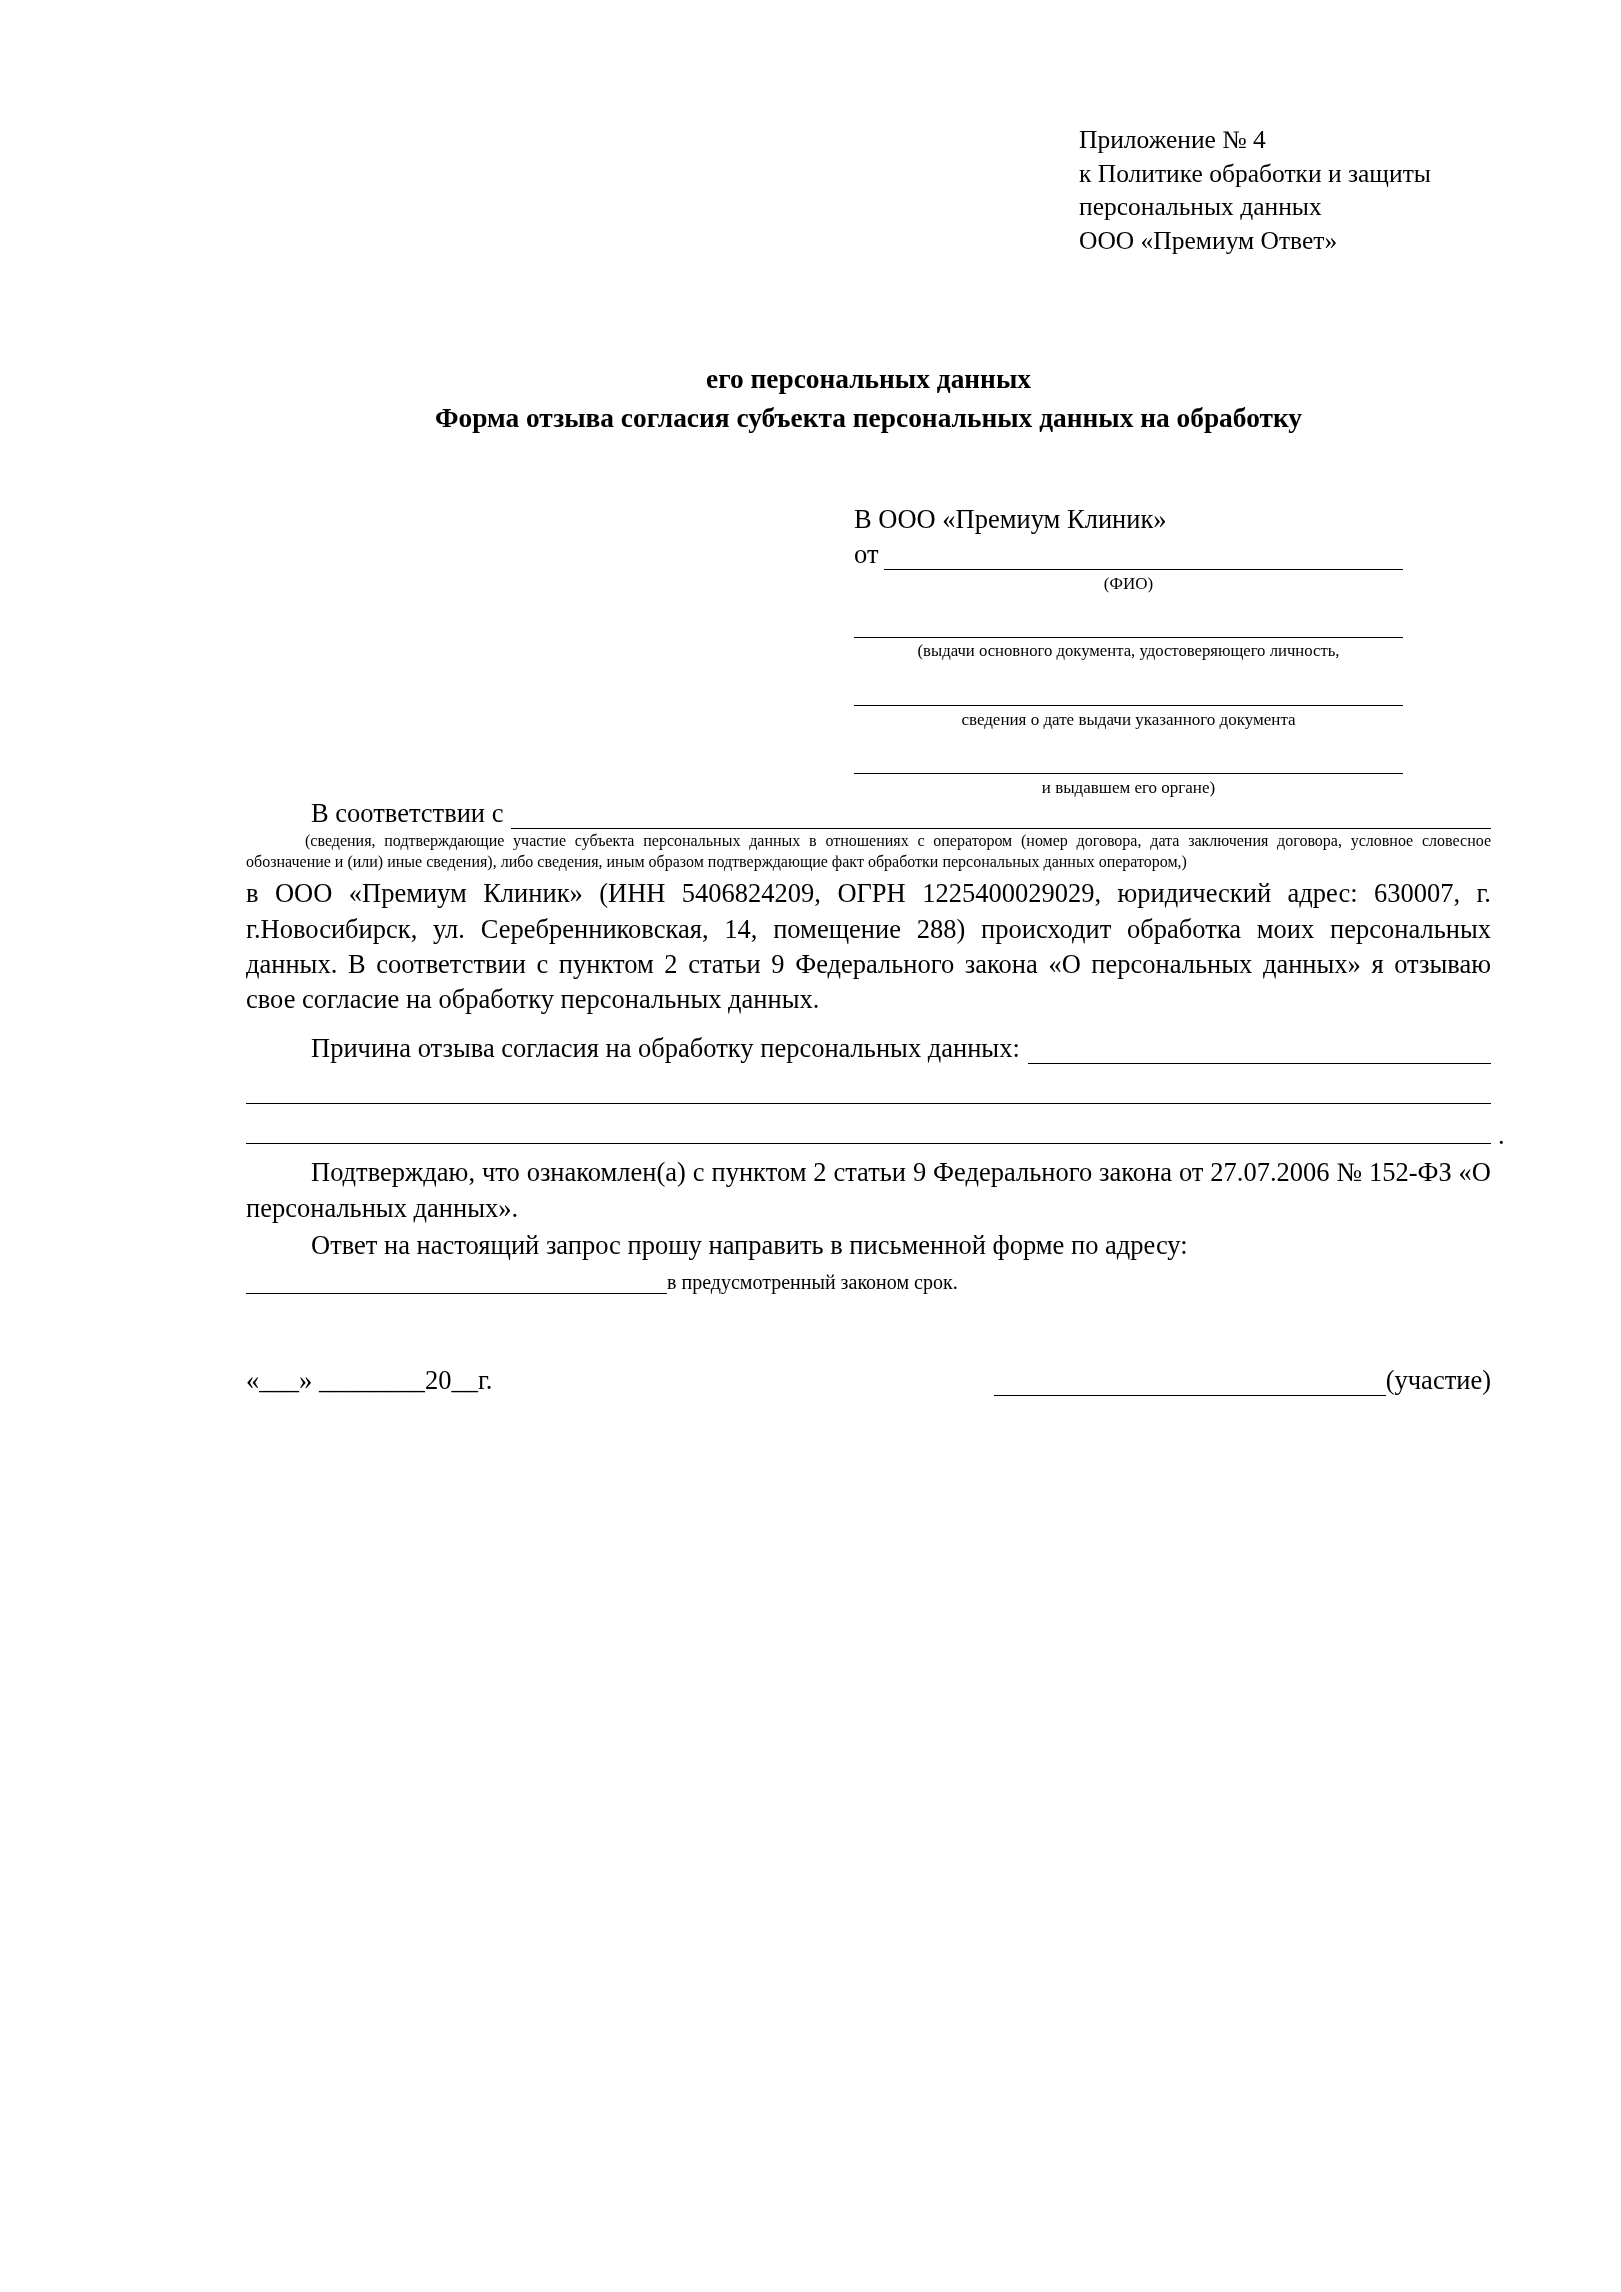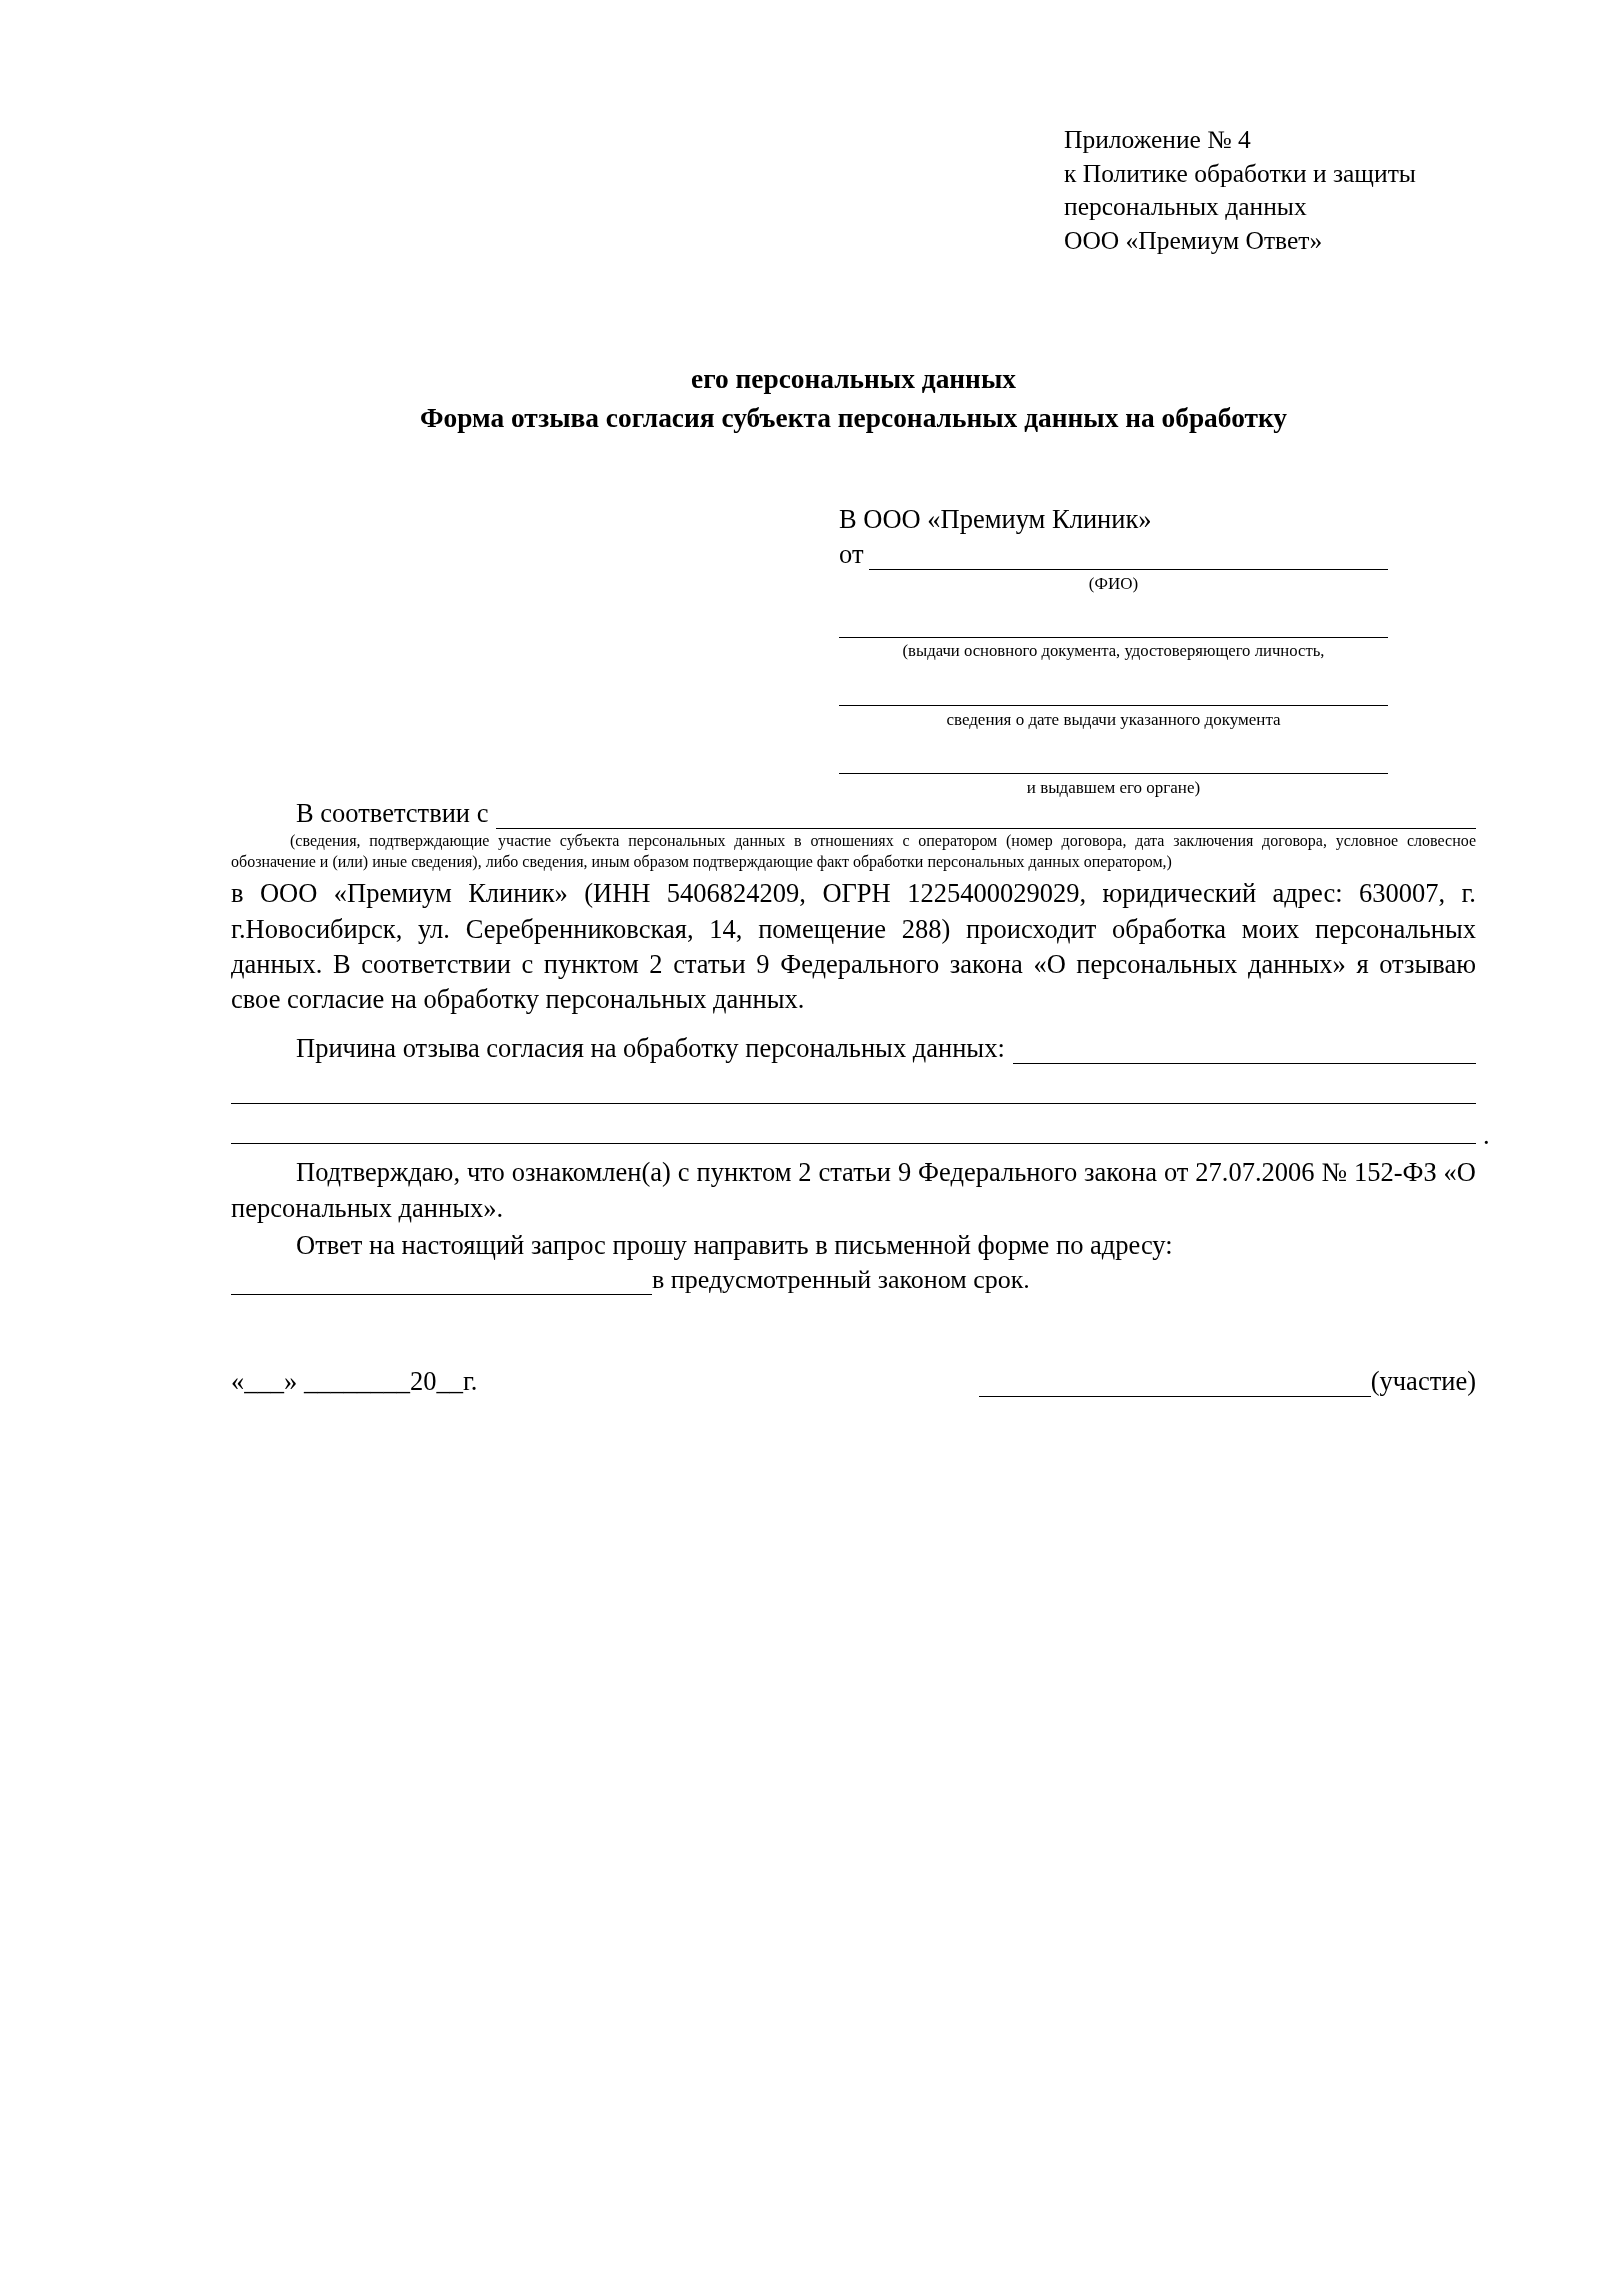--- a/index.html
+++ b/index.html
@@ -16,21 +16,21 @@
     width: 1621px;
     height: 2293px;
     margin: 0 auto;
     background: #ffffff;
     box-sizing: border-box;
     padding: 0;
     overflow: hidden;
   }
   .content {
     position: absolute;
-    left: 231px;
+    left: 246px;
     top: 0;
     width: 1245px;
   }
 
   
   .header-block {
     margin-top: 123px;
     margin-left: 833px;
     font-size: 25.5px;
     line-height: 1.32;
@@ -143,21 +143,21 @@
     margin-top: 15.7px;
   }
   .reason-row .fill-line {
     margin-left: 7.8px;
     height: 27.4px;
   }
 
   .addr-row {
     display: flex;
     align-items: flex-end;
-    font-size: 26px;
+    font-size: 20px;
     margin-top: 2px;
   }
   .addr-row .short-line {
     width: 421px;
     border-bottom: 1.6px solid #000;
     height: 27.4px;
   }
   .addr-row .tail {
     white-space: nowrap;
   }

